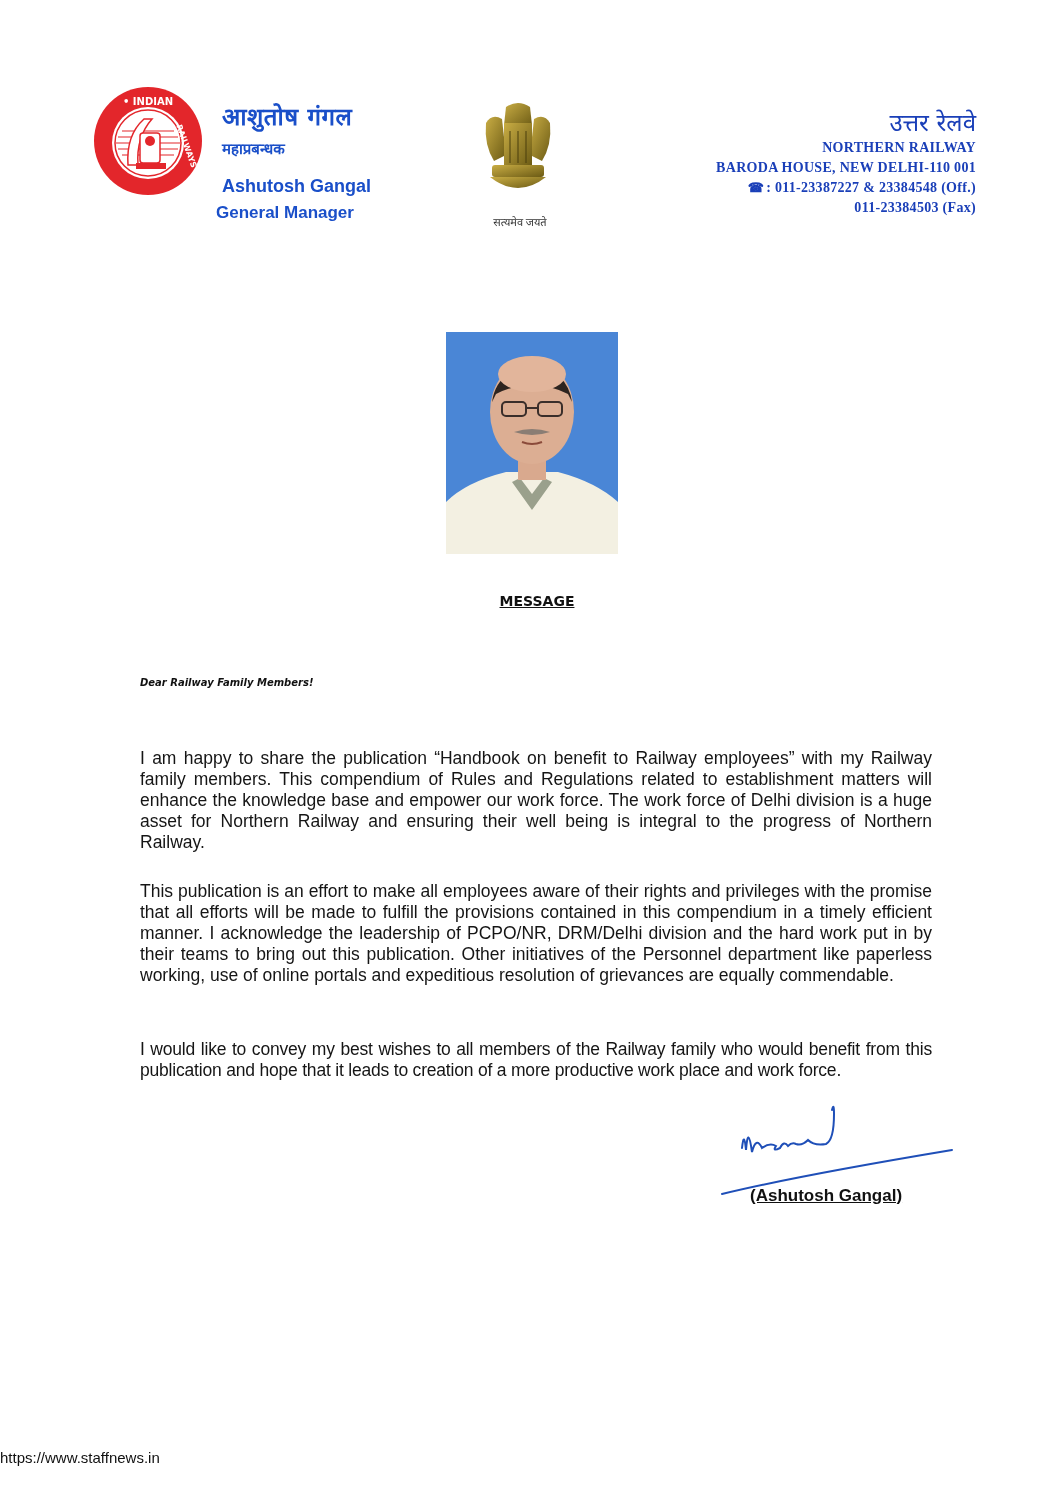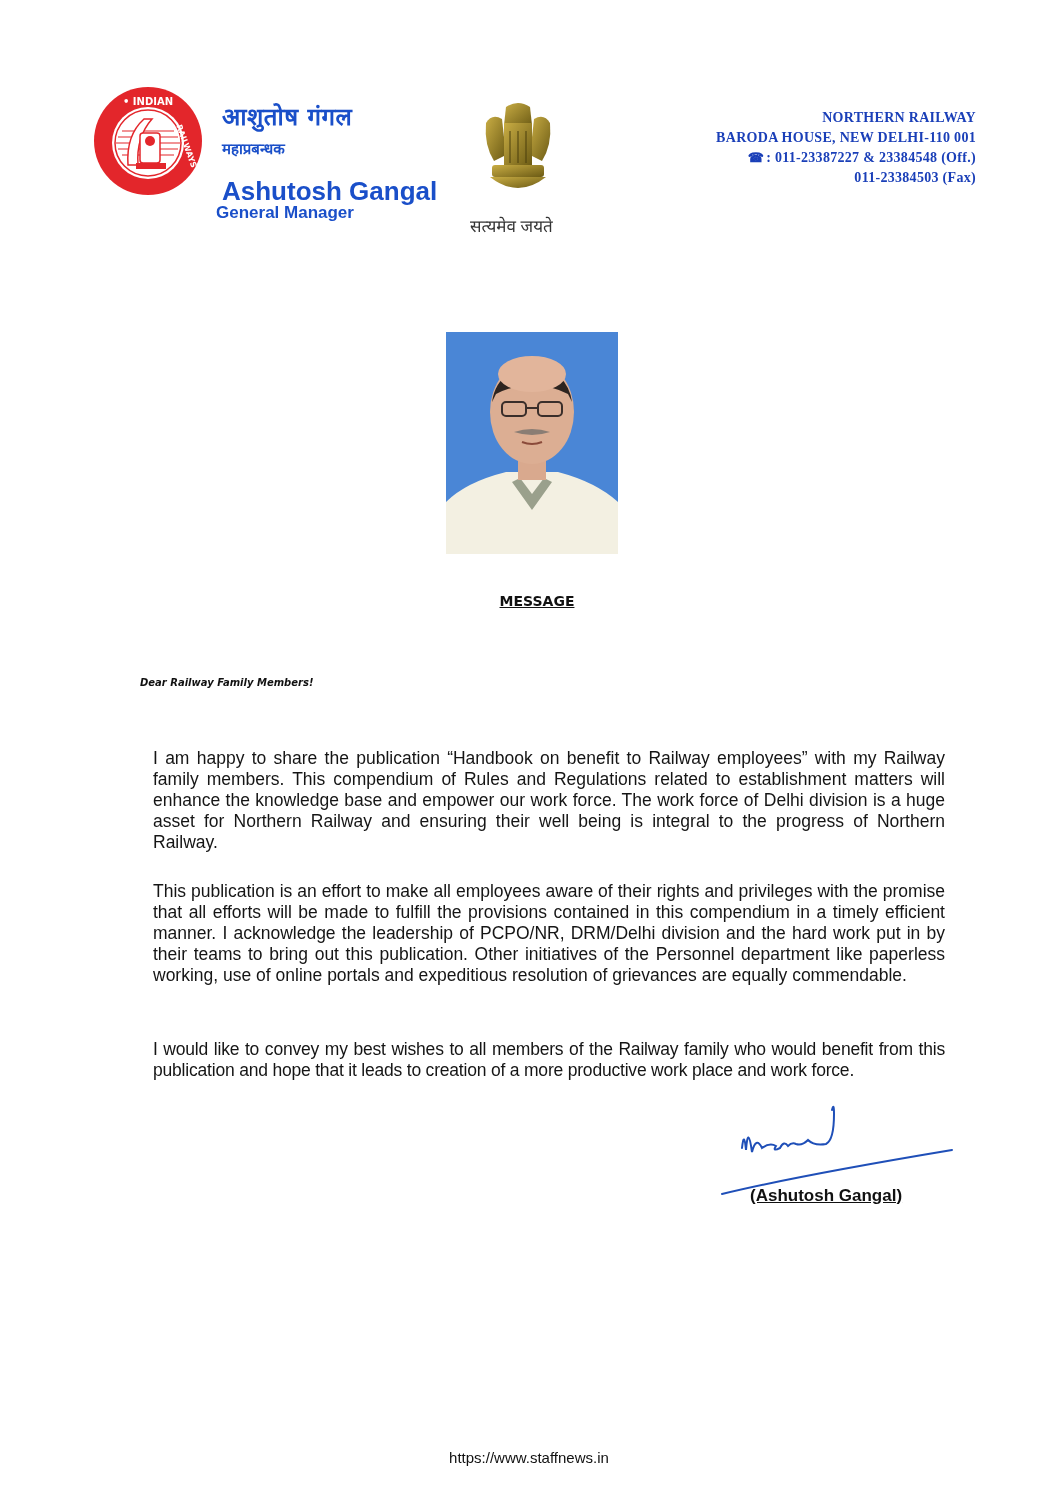--- a/index.html
+++ b/index.html
@@ -3,52 +3,52 @@
   <meta charset="utf-8">
   <style>
     html, body { margin: 0; padding: 0; background: #ffffff; }
     body { width: 1058px; height: 1497px; position: relative; overflow: hidden; font-family: "Liberation Sans", sans-serif; color: #111; }
     .abs { position: absolute; }
 
     
     .logo { left: 92px; top: 85px; width: 112px; height: 112px; }
     .hi-name { left: 222px; top: 99px; font-family: "DejaVu Sans", sans-serif; font-size: 24px; color: #1a4fc9; font-weight: bold; letter-spacing: 0.5px; }
     .hi-title { left: 222px; top: 138px; font-family: "DejaVu Sans", sans-serif; font-size: 15px; color: #1a4fc9; font-weight: bold; }
-    .en-name { left: 222px; top: 176px; font-size: 26px; color: #1a4fc9; font-weight: bold; }
+    .en-name { left: 222px; top: 176px; font-size: 18px; color: #1a4fc9; font-weight: bold; }
     .en-title { left: 216px; top: 203px; font-size: 17px; color: #1a4fc9; font-weight: bold; }
 
     
     .emblem { left: 478px; top: 95px; width: 80px; height: 110px; }
-    .motto { left: 470px; top: 214px; width: 100px; font-family: Liberation Sans, sans-serif; font-size: 17px; color: #333; }
+    .motto { left: 470px; top: 214px; width: 100px; text-align: center; font-family: Liberation Serif, serif; font-size: 11px; color: #333; }
 
     
     .hdr-right { right: 82px; top: 108px; text-align: right; color: #1a3fb8; }
     .hr-hi1 { font-family: "DejaVu Sans", sans-serif; font-size: 24px; font-weight: normal; line-height: 30px; }
     .hr-hi2 { font-family: "DejaVu Sans", sans-serif; font-size: 17px; font-weight: bold; line-height: 26px; }
     .hr-en { font-family: "Liberation Serif", serif; font-size: 14px; font-weight: bold; line-height: 20px; letter-spacing: 0.3px; }
     .hr-en.fax { margin-top: 0px; }
     .phone-icon { display: inline-block; font-size: 13px; margin-right: 2px; }
 
     
     .photo { left: 446px; top: 332px; width: 172px; height: 222px; overflow: hidden; background: #4a86d6; }
 
     
     .msg-heading { left: 0; width: 1074px; top: 593px; text-align: center; font-family: "DejaVu Sans", sans-serif; font-size: 14px; font-weight: bold; text-decoration: underline; color: #111; }
 
     .salutation { left: 140px; top: 677px; font-family: "DejaVu Sans", sans-serif; font-size: 10px; font-weight: bold; font-style: italic; color: #111; }
 
-    .body-text { left: 140px; width: 792px; font-size: 17.5px; line-height: 21px; text-align: justify; color: #151515; margin-left: 13px; }
+    .body-text { left: 140px; width: 792px; font-size: 17.5px; line-height: 21px; text-align: justify; color: #151515; }
     .p1 { top: 748px; }
     .p2 { top: 881px; }
     .p3 { top: 1039px; letter-spacing: -0.2px; }
 
     .signature { left: 716px; top: 1090px; width: 240px; height: 110px; }
     .signer { left: 750px; top: 1186px; font-size: 17px; font-weight: bold; color: #111; text-decoration: underline; }
 
-    .footer-url { left: 0; width: 1058px; top: 1449px; text-align: center; font-size: 15px; color: #111; }
+    .footer-url { left: 0; width: 1058px; top: 1449px; font-size: 15px; color: #111; }
   </style>
 </head>
 <body>
 
 <div class="abs logo">
   <svg viewBox="0 0 112 112" width="112" height="112">
     <circle cx="56" cy="56" r="54" fill="#e3262b"></circle>
     <circle cx="56" cy="58" r="36" fill="#fff"></circle>
     <circle cx="56" cy="58" r="33" fill="none" stroke="#e3262b" stroke-width="1.5"></circle>
     <g stroke="#e3262b" stroke-width="1.2">
@@ -89,20 +89,21 @@
     <g stroke="#4a3e0c" stroke-width="1" fill="none">
       <line x1="32" y1="36" x2="32" y2="68"></line>
       <line x1="40" y1="36" x2="40" y2="68"></line>
       <line x1="48" y1="36" x2="48" y2="68"></line>
     </g>
   </svg>
 </div>
 <div class="abs motto">सत्यमेव जयते</div>
 
 <div class="abs hdr-right">
+  <div class="hr-hi1">उत्तर रेलवे</div>
   <div class="hr-en">NORTHERN RAILWAY</div>
   <div class="hr-en">BARODA HOUSE, NEW DELHI-110 001</div>
   <div class="hr-en">
     <span class="phone-icon">☎</span><span>: 011-23387227 &amp; 23384548 (Off.)</span>
   </div>
   <div class="hr-en fax">011-23384503 (Fax)</div>
 </div>
 
 <div class="abs photo">
   <svg viewBox="0 0 172 222" width="172" height="222">

